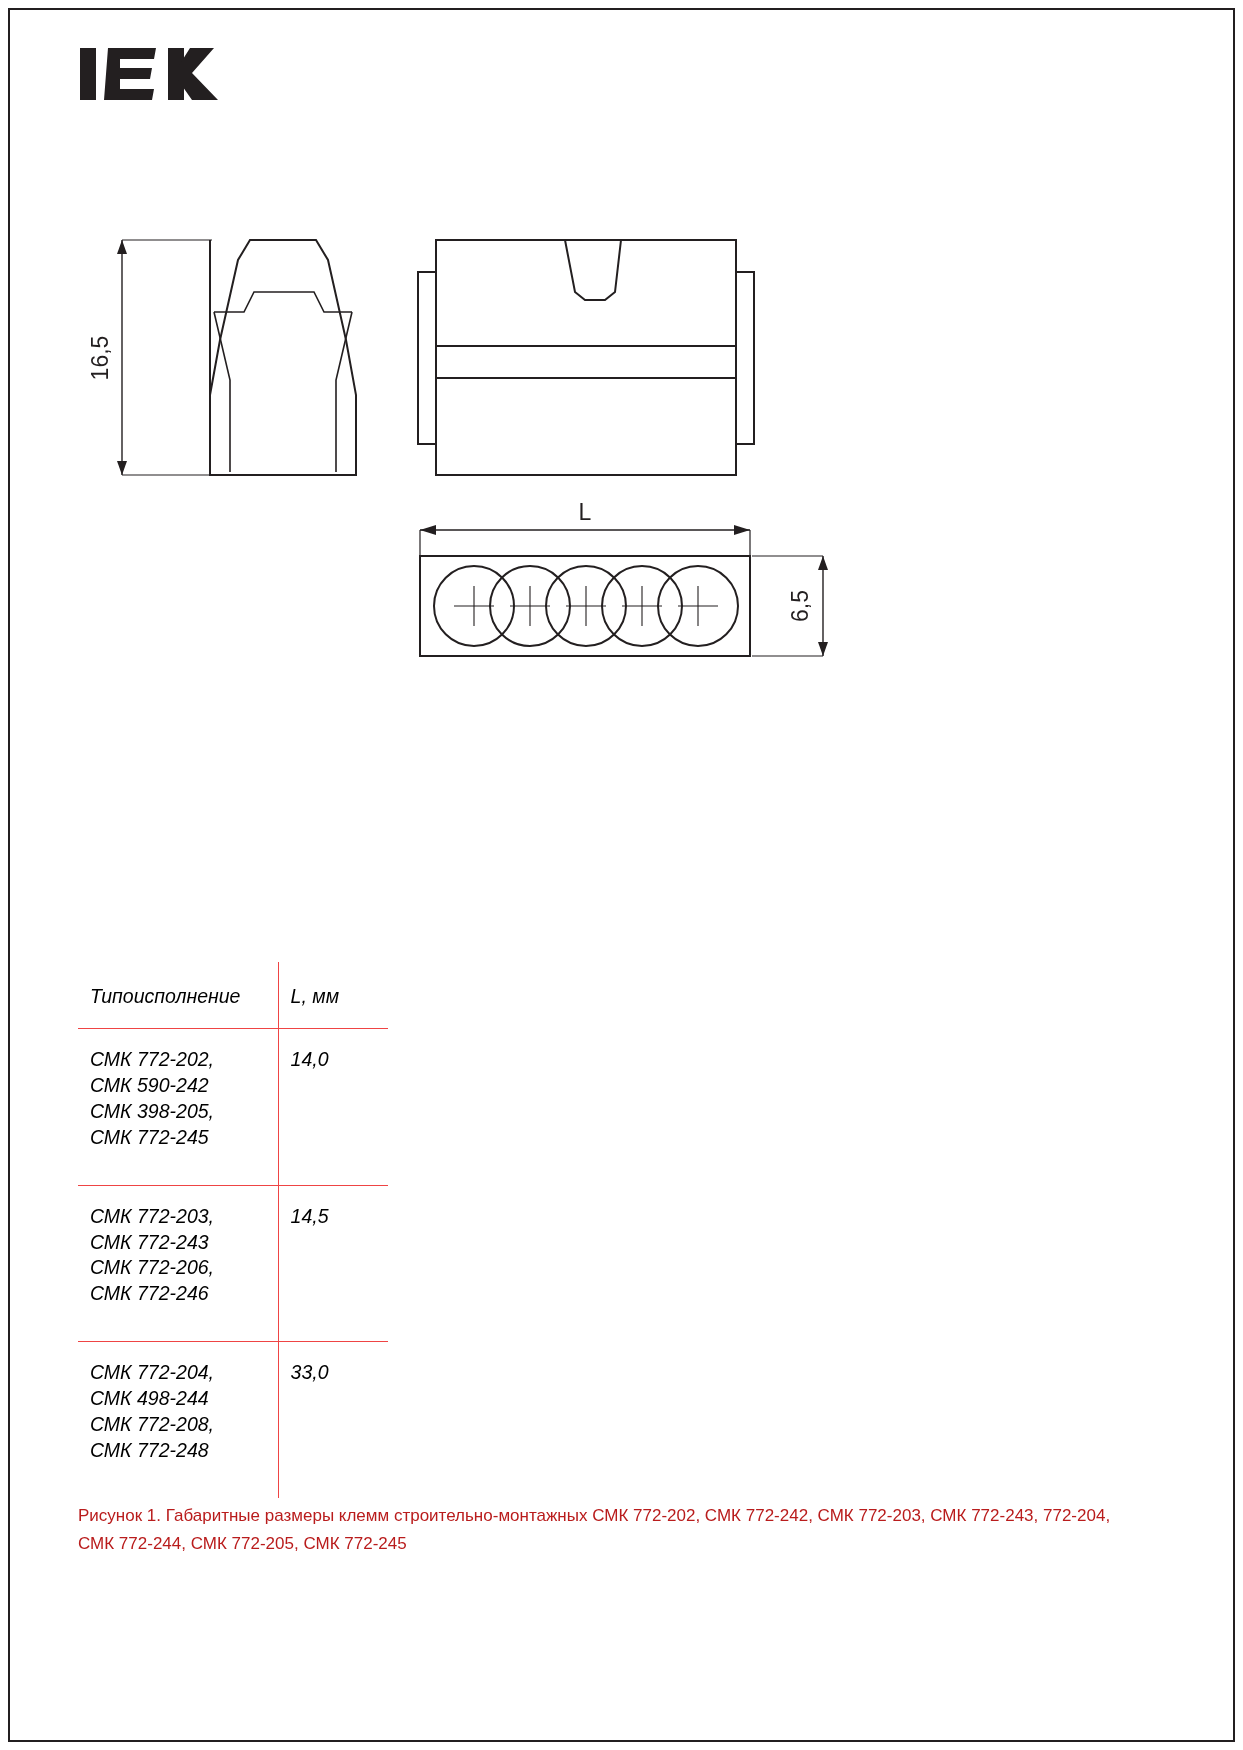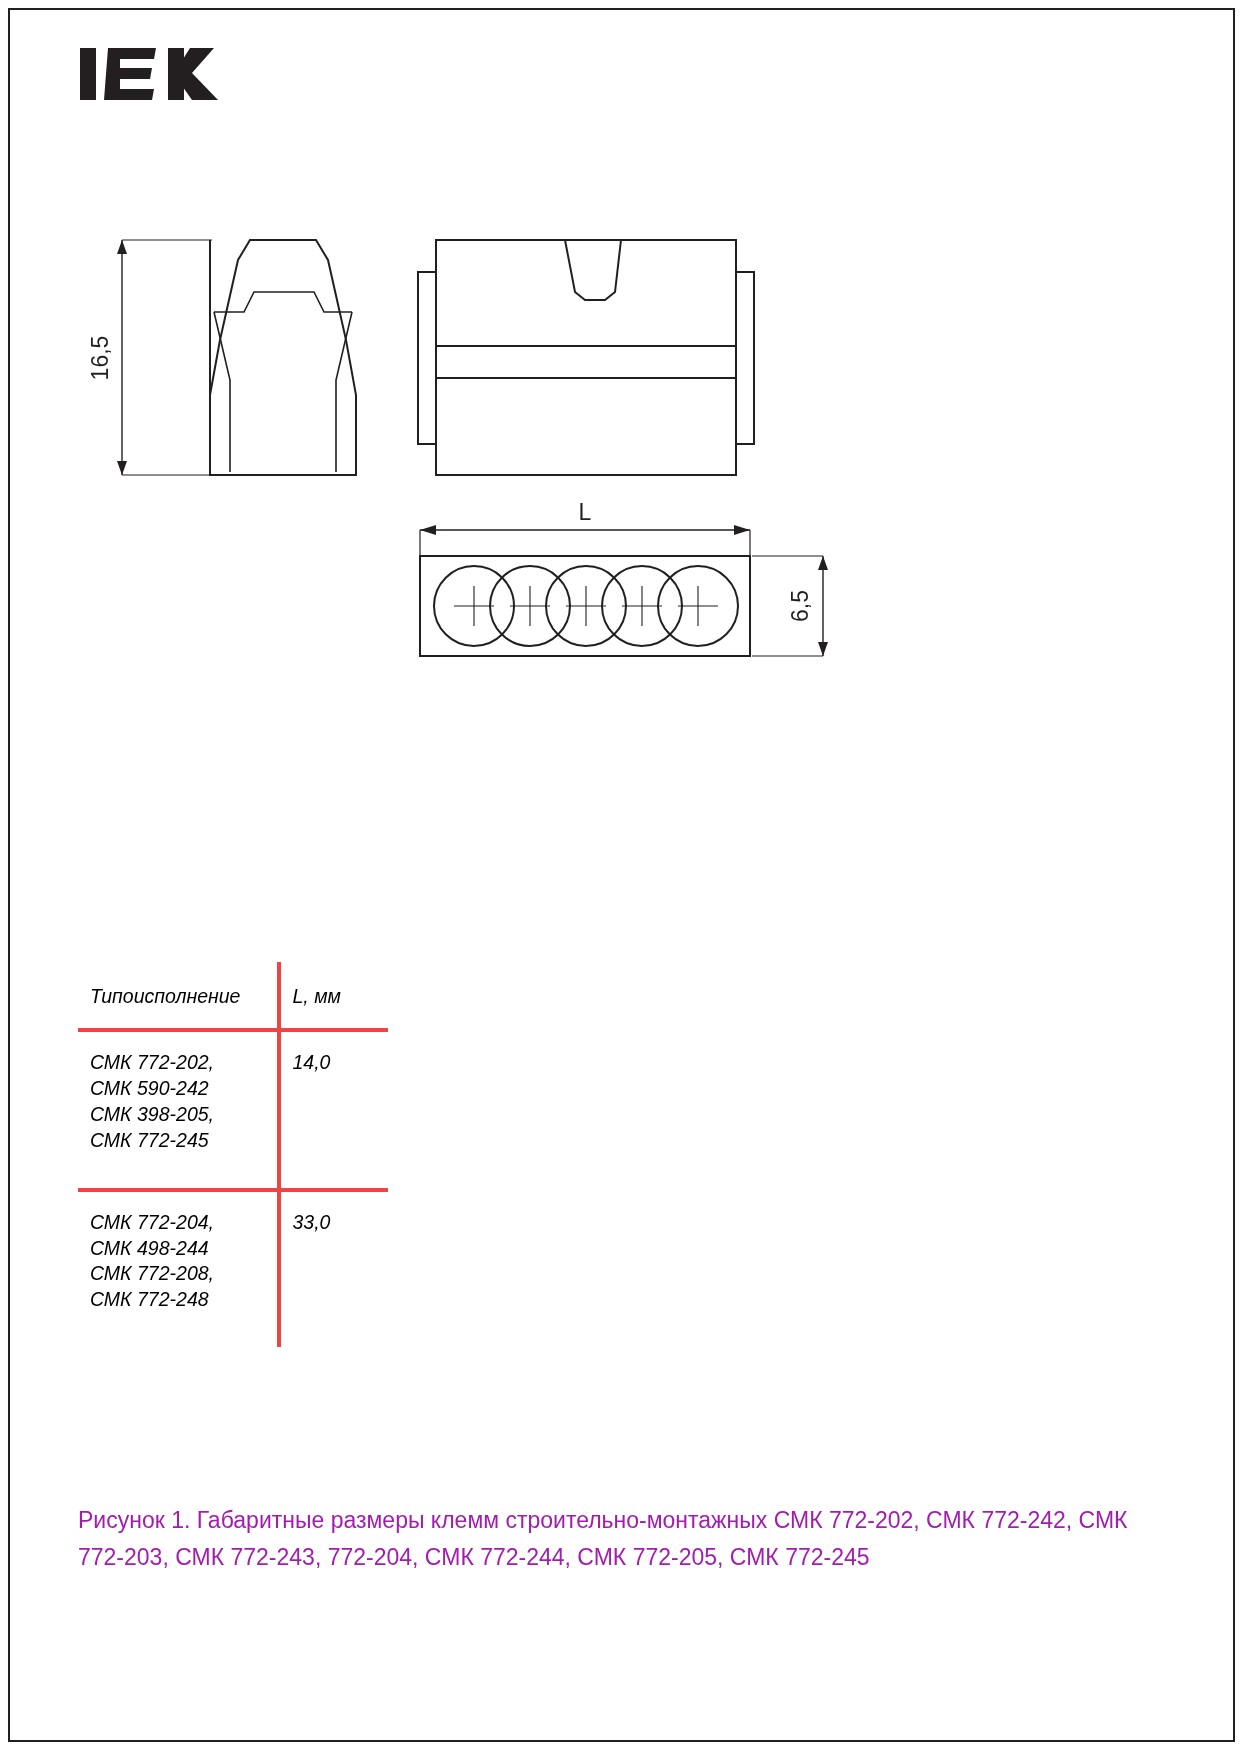--- a/index.html
+++ b/index.html
@@ -53,21 +53,21 @@
     font-style: italic;
   }
   table.dim-table {
     border-collapse: collapse;
     width: 310px;
     font-size: 19.5px;
     line-height: 1.33;
   }
   table.dim-table th,
   table.dim-table td {
-    border: 4px solid #ef4444;
+    border: 1px solid #ef4444;
     text-align: left;
     vertical-align: top;
     padding: 9px 10px 12px 12px;
     font-weight: normal;
   }
   table.dim-table th:first-child,
   table.dim-table td:first-child {
     width: 190px;
     border-left: none;
   }
@@ -91,23 +91,23 @@
   .cell-lines span {
     display: block;
     white-space: nowrap;
   }
   
   .caption {
     position: absolute;
     left: 78px;
     top: 1502px;
     width: 1070px;
-    font-size: 23px;
+    font-size: 17px;
     line-height: 1.62;
-    color: #a21caf;
+    color: #b91c1c;
   }
 </style>
 </head>
 <body>
 
 <div class="page">
   <div class="page-border"></div>
 
   <div class="logo">
     <svg viewBox="0 0 180 70" width="180" height="70" xmlns="http://www.w3.org/2000/svg">
@@ -220,20 +220,31 @@
               <span>СМК 590-242</span>
               <span>СМК 398-205,</span>
               <span>СМК 772-245</span>
             </span>
           </td>
           <td>14,0</td>
         </tr>
         <tr>
           <td>
             <span class="cell-lines">
+              <span>СМК 772-203,</span>
+              <span>СМК 772-243</span>
+              <span>СМК 772-206,</span>
+              <span>СМК 772-246</span>
+            </span>
+          </td>
+          <td>14,5</td>
+        </tr>
+        <tr>
+          <td>
+            <span class="cell-lines">
               <span>СМК 772-204,</span>
               <span>СМК 498-244</span>
               <span>СМК 772-208,</span>
               <span>СМК 772-248</span>
             </span>
           </td>
           <td>33,0</td>
         </tr>
       </tbody>
     </table>

